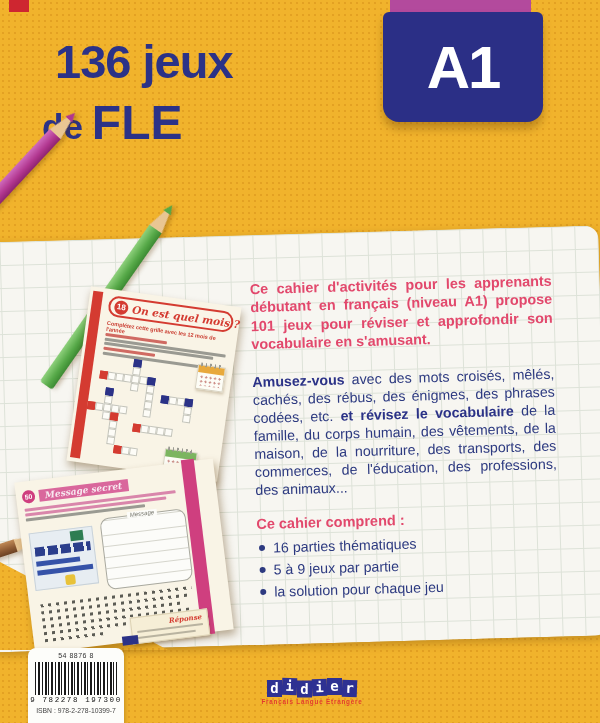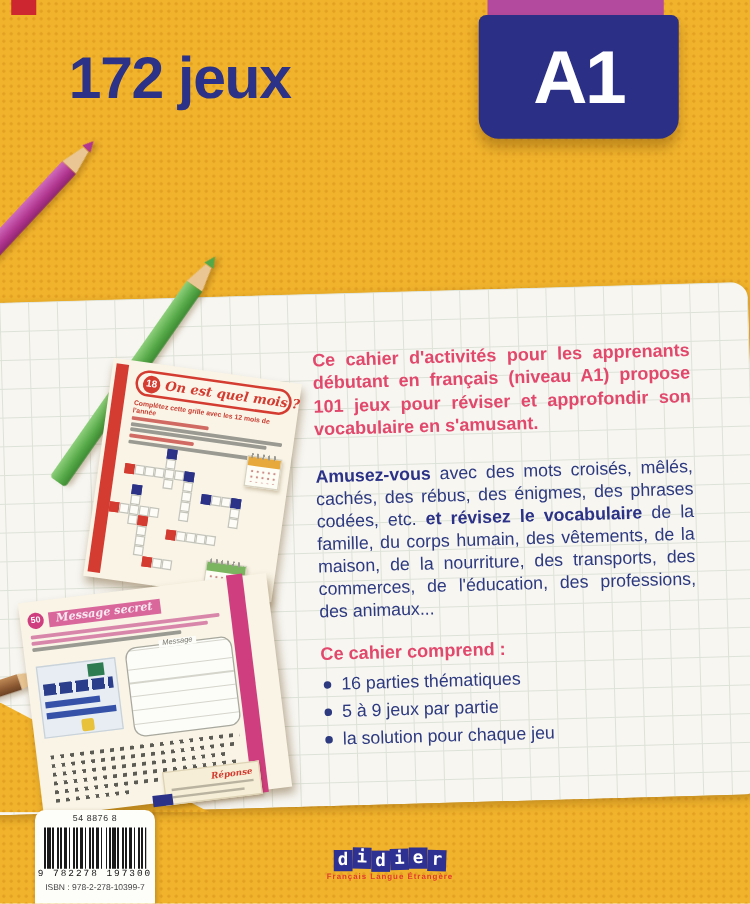--- a/index.html
+++ b/index.html
@@ -19,21 +19,21 @@
   
   .title { position:absolute; left:55px; top:38px; color:#2b3287; line-height:1; }
   .title .l1 { font-size:47px; font-weight:800; letter-spacing:-1px; }
   .title .l2 { margin-top:14px; margin-left:-13px; display:flex; align-items:baseline; gap:9px; }
   .title .l2 .de { font-size:35px; font-weight:700; }
   .title .l2 .fle { font-size:48px; font-weight:800; letter-spacing:0px; }
 
   
   .level-strip { position:absolute; left:390px; top:0; width:141px; height:13px; background:#b34a9d; }
   .level-box {
-    position:absolute; left:383px; top:12px; width:160px; height:99px;
+    position:absolute; left:383px; top:12px; width:160px; height:110px;
     background:#2b2f86; border-radius:6px 6px 16px 16px;
     box-shadow:0 7px 9px rgba(100,60,0,.35);
     display:flex; align-items:center; justify-content:center;
     color:#fff; font-size:60px; font-weight:800; letter-spacing:-2px;
   }
 
   
   .panel {
     position:absolute; left:-18px; top:234px; width:622px; height:410px;
     transform:rotate(-1.6deg);
@@ -173,21 +173,25 @@
   .pub-tagline { margin-top:2px; color:#e23a2e; font-size:6.3px; font-weight:700; letter-spacing:.8px; }
 </style>
 </head>
 <body>
 
 <div class="cover">
 
   <div class="corner-mark"></div>
 
   <div class="title">
-    <div class="l1">172 jeux</div>
+    <div class="l1">136 jeux</div>
+    <div class="l2">
+      <span class="de">de</span>
+      <span class="fle">FLE</span>
+    </div>
   </div>
 
   <div class="level-strip"></div>
   <div class="level-box">A1</div>
 
   <div class="panel">
     <div class="blurb">
       <p class="intro">Ce cahier d'activités pour les apprenants débutant en français (niveau A1) propose 101 jeux pour réviser et approfondir son vocabulaire en s'amusant.</p>
       <p class="bodytext"><b>Amusez-vous</b><span> avec des mots croisés, mêlés, cachés, des rébus, des énigmes, des phrases codées, etc. </span><b>et révisez le vocabulaire</b><span> de la famille, du corps humain, des vêtements, de la maison, de la nourriture, des transports, des commerces, de l'éducation, des professions, des animaux...</span></p>
       <div class="includes-title">Ce cahier comprend :</div>

